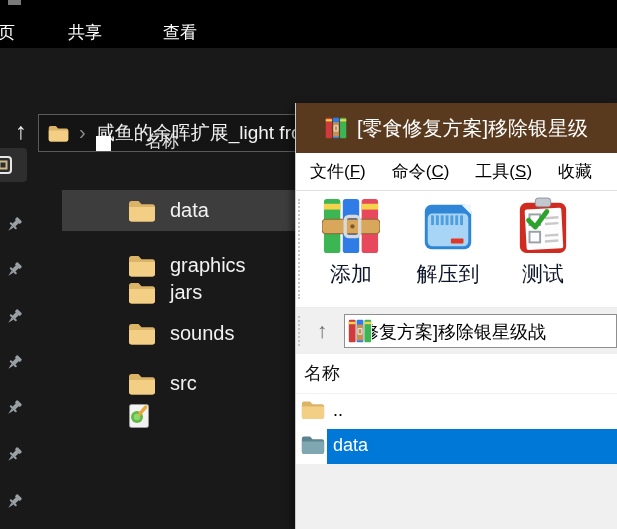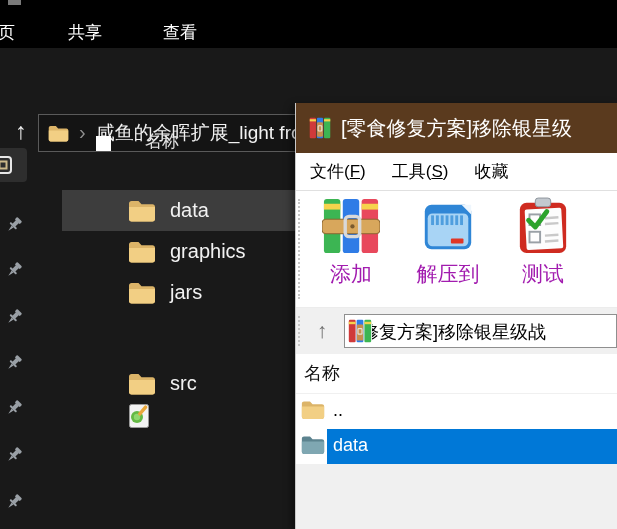--- a/index.html
+++ b/index.html
@@ -30,31 +30,31 @@
   .ex-hdr-name { position:absolute; left:145px; top:130px; color:#e2e2e2; font-size:17px; }
 
   .file-row { position:absolute; left:62px; width:248px; height:41px; display:flex; align-items:center;
               padding-left:66px; color:#f2f2f2; font-size:20px; }
   .file-row.hover { background:#3d3d3d; }
   .file-row .ficon { margin-right:14px; flex:0 0 auto; display:flex; }
 
   
   .rar { position:absolute; left:295px; top:103px; width:322px; height:426px; background:#fff;
          border-left:1px solid #c9c9c9; box-shadow:-3px 3px 8px rgba(0,0,0,0.45); }
-  .rar-title { height:50px; background:#5a3a1e; display:flex; align-items:center; padding-left:13px;
+  .rar-title { height:50px; background:#5a3a1e; display:flex; align-items:center; padding-left:29px;
                color:#fff; font-size:20px; white-space:nowrap; overflow:hidden; }
   .rar-title .ticon { margin-right:10px; flex:0 0 auto; display:flex; }
   .rar-menu { height:38px; background:#fff; border-bottom:1px solid #e0e0e0; display:flex;
               align-items:center; padding-left:14px; gap:26px; font-size:17px; color:#000; }
   .rar-menu .u { text-decoration:underline; }
   .rar-menu .mi { white-space:nowrap; }
   .rar-toolbar { position:relative; height:117px; background:#fff; border-bottom:1px solid #ececec; }
   .grip { position:absolute; left:2px; top:8px; bottom:8px; width:0; border-left:2px dotted #c6c6c6; }
   .tb-btn { position:absolute; top:6px; width:90px; text-align:center; }
-  .tb-btn .tlabel { display:block; font-size:21px; color:#a21caf; margin-top:1px; }
+  .tb-btn .tlabel { display:block; font-size:21px; color:#0f172a; margin-top:1px; }
   .tb-add { left:10px; } .tb-extract { left:107px; } .tb-test { left:202px; }
 
   .rar-addr { position:relative; height:46px; background:#f0f0f0; display:flex; align-items:center; }
   .rar-up { margin-left:12px; width:28px; text-align:center; color:#6e6e6e; font-size:21px; font-weight:bold; }
   .rar-combo { position:relative; margin-left:8px; flex:1; height:34px; background:#fff;
                border:1px solid #8f8f8f; overflow:hidden; }
   .rar-combo .cicon { position:absolute; left:3px; top:4px; z-index:2; background:#fff; display:flex; }
   .rar-combo .ctext { position:absolute; left:16px; top:5px; font-size:18px; color:#000; white-space:nowrap; z-index:1; }
 
   .rar-colhdr { height:40px; background:#fff; border-bottom:1px solid #f0f0f0; display:flex;
@@ -163,37 +163,46 @@
 
   <div class="file-row hover" style="top:190px">
     <span class="ficon">
         <svg width="28" height="22" viewBox="0 0 28 22">
           <path fill="#dcb468" d="M1 3.5C1 2.1 2.1 1 3.5 1h7l3 3.2h11c1.4 0 2.5 1.1 2.5 2.5V19c0 1.4-1.1 2.5-2.5 2.5h-21C2.1 21.5 1 20.4 1 19z"></path>
           <path fill="#f2cf84" d="M1 7h26v12c0 1.4-1.1 2.5-2.5 2.5h-21C2.1 21.5 1 20.4 1 19z"></path>
         </svg>
       </span>
     <span>data</span>
   </div>
-  <div class="file-row" style="top:231px">
+  <div class="file-row" style="top:245px">
     <span class="ficon">
         <svg width="28" height="22" viewBox="0 0 28 22">
           <path fill="#dcb468" d="M1 3.5C1 2.1 2.1 1 3.5 1h7l3 3.2h11c1.4 0 2.5 1.1 2.5 2.5V19c0 1.4-1.1 2.5-2.5 2.5h-21C2.1 21.5 1 20.4 1 19z"></path>
           <path fill="#f2cf84" d="M1 7h26v12c0 1.4-1.1 2.5-2.5 2.5h-21C2.1 21.5 1 20.4 1 19z"></path>
         </svg>
       </span>
     <span>graphics</span>
   </div>
   <div class="file-row" style="top:272px">
     <span class="ficon">
         <svg width="28" height="22" viewBox="0 0 28 22">
           <path fill="#dcb468" d="M1 3.5C1 2.1 2.1 1 3.5 1h7l3 3.2h11c1.4 0 2.5 1.1 2.5 2.5V19c0 1.4-1.1 2.5-2.5 2.5h-21C2.1 21.5 1 20.4 1 19z"></path>
           <path fill="#f2cf84" d="M1 7h26v12c0 1.4-1.1 2.5-2.5 2.5h-21C2.1 21.5 1 20.4 1 19z"></path>
         </svg>
       </span>
     <span>jars</span>
+  </div>
+  <div class="file-row" style="top:313px">
+    <span class="ficon">
+        <svg width="28" height="22" viewBox="0 0 28 22">
+          <path fill="#dcb468" d="M1 3.5C1 2.1 2.1 1 3.5 1h7l3 3.2h11c1.4 0 2.5 1.1 2.5 2.5V19c0 1.4-1.1 2.5-2.5 2.5h-21C2.1 21.5 1 20.4 1 19z"></path>
+          <path fill="#f2cf84" d="M1 7h26v12c0 1.4-1.1 2.5-2.5 2.5h-21C2.1 21.5 1 20.4 1 19z"></path>
+        </svg>
+      </span>
+    <span>sounds</span>
   </div>
   <div class="file-row" style="top:363px">
     <span class="ficon">
         <svg width="28" height="22" viewBox="0 0 28 22">
           <path fill="#dcb468" d="M1 3.5C1 2.1 2.1 1 3.5 1h7l3 3.2h11c1.4 0 2.5 1.1 2.5 2.5V19c0 1.4-1.1 2.5-2.5 2.5h-21C2.1 21.5 1 20.4 1 19z"></path>
           <path fill="#f2cf84" d="M1 7h26v12c0 1.4-1.1 2.5-2.5 2.5h-21C2.1 21.5 1 20.4 1 19z"></path>
         </svg>
       </span>
     <span>src</span>
   </div>
@@ -220,20 +229,21 @@
             <rect x="41" y="6" width="17" height="6" fill="#f6d34c"></rect>
             <rect x="22" y="14" width="16" height="40" rx="3" fill="#c98f4e"></rect>
             <rect x="25" y="24" width="10" height="14" rx="2" fill="none" stroke="#e9e3d6" stroke-width="3"></rect>
           </svg>
       </span>
       <span>[零食修复方案]移除银星级</span>
     </div>
 
     <div class="rar-menu">
       <span class="mi"><span>文件(</span><span class="u">F</span><span>)</span></span>
+      <span class="mi"><span>命令(</span><span class="u">C</span><span>)</span></span>
       <span class="mi"><span>工具(</span><span class="u">S</span><span>)</span></span>
       <span class="mi"><span>收藏</span><span class="u"></span><span></span></span>
     </div>
 
     <div class="rar-toolbar">
       <div class="grip"></div>
       <div class="tb-btn tb-add">
         <span>
           <svg width="58" height="58" viewBox="0 0 60 60">
               <rect x="2" y="2" width="17" height="56" rx="3" fill="#3cb553"></rect>

